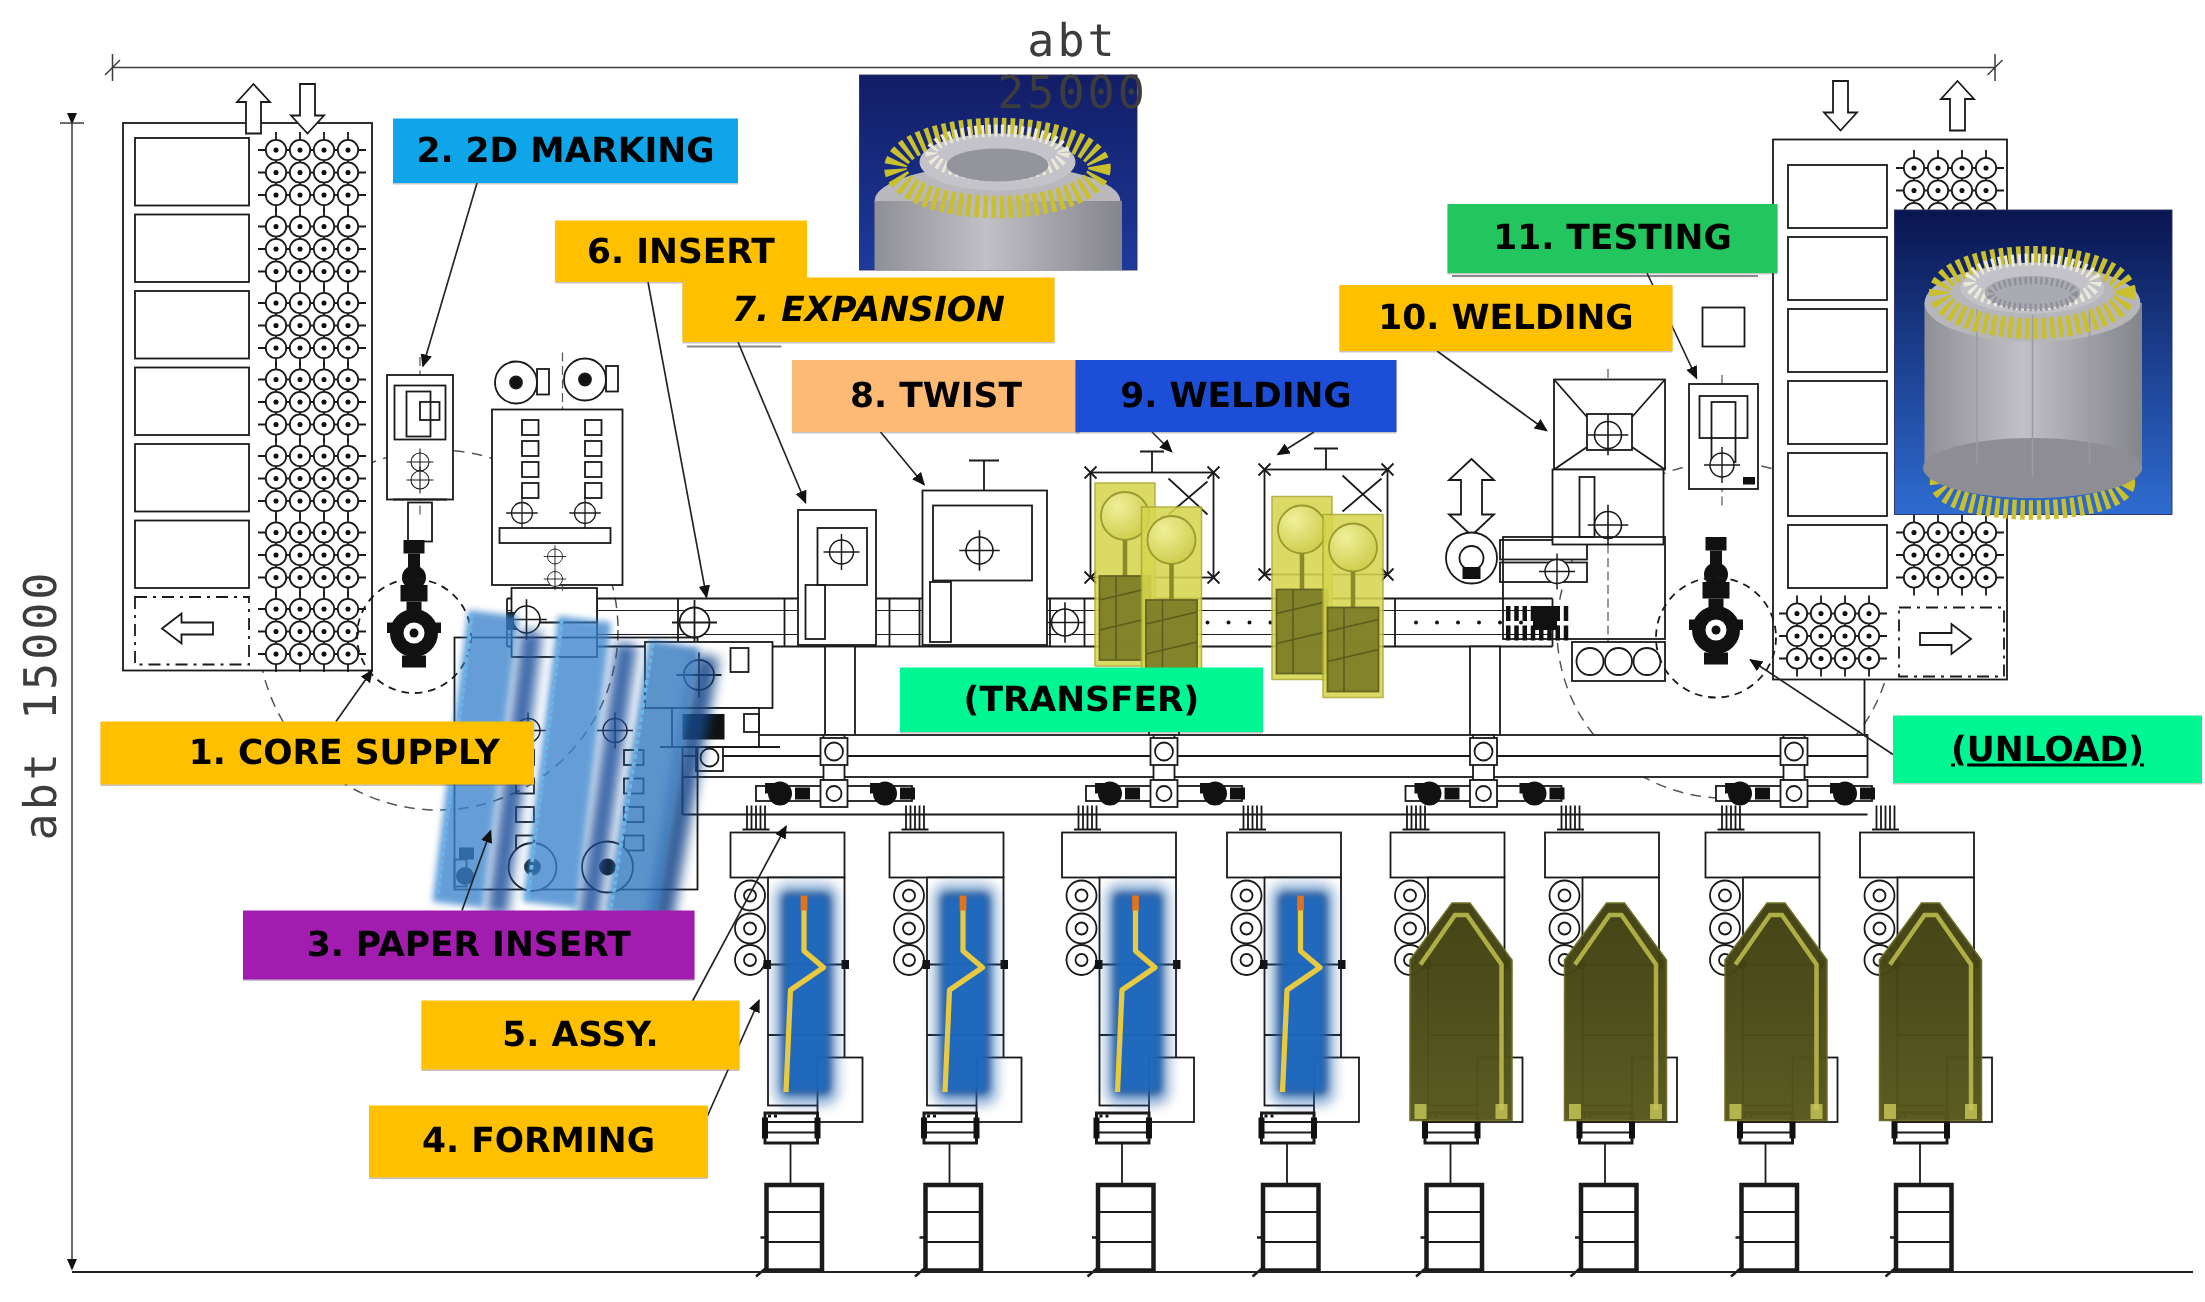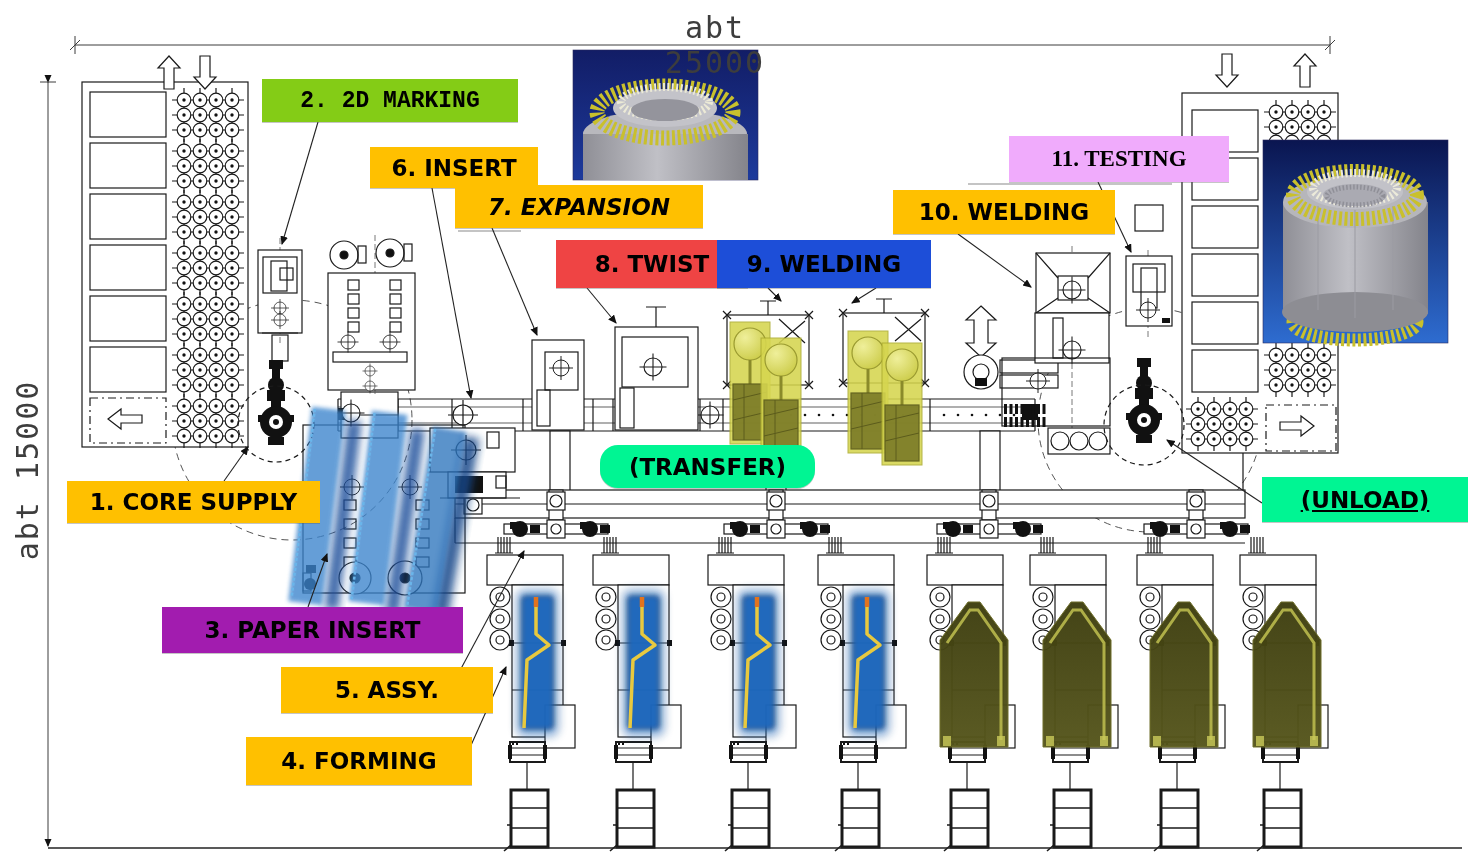--- a/index.html
+++ b/index.html
@@ -504,28 +504,28 @@
     <path d="M48,82V846" marker-start="url(#ah)" marker-end="url(#ah)"></path>
     <path d="M40,82H56"></path>
     <path d="M48,848H1462" stroke="#222" stroke-width="1.3"></path>
   </g>
 </g>
 </svg>
 
 <div class="dimtext" style="left:625px;top:10px;width:180px;">abt 25000</div>
 <div class="dimtext" style="left:-72px;top:452px;width:200px;height:36px;transform:rotate(-90deg);">abt 15000</div>
 
-<div class="olabel" style="left: 67px; top: 481px; width: 253px; height: 42px; background: rgb(255, 192, 0);">1. CORE SUPPLY</div>
-<div class="olabel" style="left: 262px; top: 79px; width: 256px; height: 43px; background: #84cc16; font-family: Liberation Mono, monospace;">2. 2D MARKING</div>
+<div class="olabel" style="left: 67px; top: 481px; width: 253px; height: 42px; background: rgb(255, 192, 0); padding-left: 36px;">1. CORE SUPPLY</div>
+<div class="olabel" style="left: 262px; top: 79px; width: 230px; height: 43px; background: #0ea5e9;">2. 2D MARKING</div>
 <div class="olabel" style="left: 162px; top: 607px; width: 301px; height: 46px; background: #a21caf;">3. PAPER INSERT</div>
 <div class="olabel" style="left: 246px; top: 737px; width: 226px; height: 48px; background: rgb(255, 192, 0);">4. FORMING</div>
 <div class="olabel" style="left: 281px; top: 667px; width: 212px; height: 46px; background: rgb(255, 192, 0);">5. ASSY.</div>
 <div class="olabel" style="left: 370px; top: 147px; width: 168px; height: 41px; background: rgb(255, 192, 0);">6. INSERT</div>
 <div class="olabel" style="left: 455px; top: 185px; width: 248px; height: 43px; background: rgb(255, 192, 0); font-style: italic;">7. EXPANSION</div>
-<div class="olabel" style="left: 556px; top: 240px; width: 192px; height: 48px; background: #ef4444;">8. TWIST</div>
+<div class="olabel" style="left: 528px; top: 240px; width: 192px; height: 48px; background: #fdba74;">8. TWIST</div>
 <div class="olabel" style="left: 717px; top: 240px; width: 214px; height: 48px; background: #1d4ed8;">9. WELDING</div>
 <div class="olabel" style="left: 893px; top: 190px; width: 222px; height: 44px; background: rgb(255, 192, 0);">10. WELDING</div>
-<div class="olabel" style="left: 1009px; top: 136px; width: 220px; height: 46px; background: #f0abfc; font-family: Liberation Serif, serif;">11. TESTING</div>
-
-<div class="glabel" style="left: 600px; top: 445px; width: 215px; height: 43px; background: rgb(0, 245, 147); border-radius: 18px;">(TRANSFER)</div>
+<div class="olabel" style="left: 965px; top: 136px; width: 220px; height: 46px; background: #22c55e;">11. TESTING</div>
+
+<div class="glabel" style="left: 600px; top: 445px; width: 242px; height: 43px; background: rgb(0, 245, 147);">(TRANSFER)</div>
 <div class="glabel" style="left: 1262px; top: 477px; width: 206px; height: 45px; background: rgb(0, 245, 147); text-decoration: underline;">(UNLOAD)</div>
 
 </div>
 
 </body></html>

